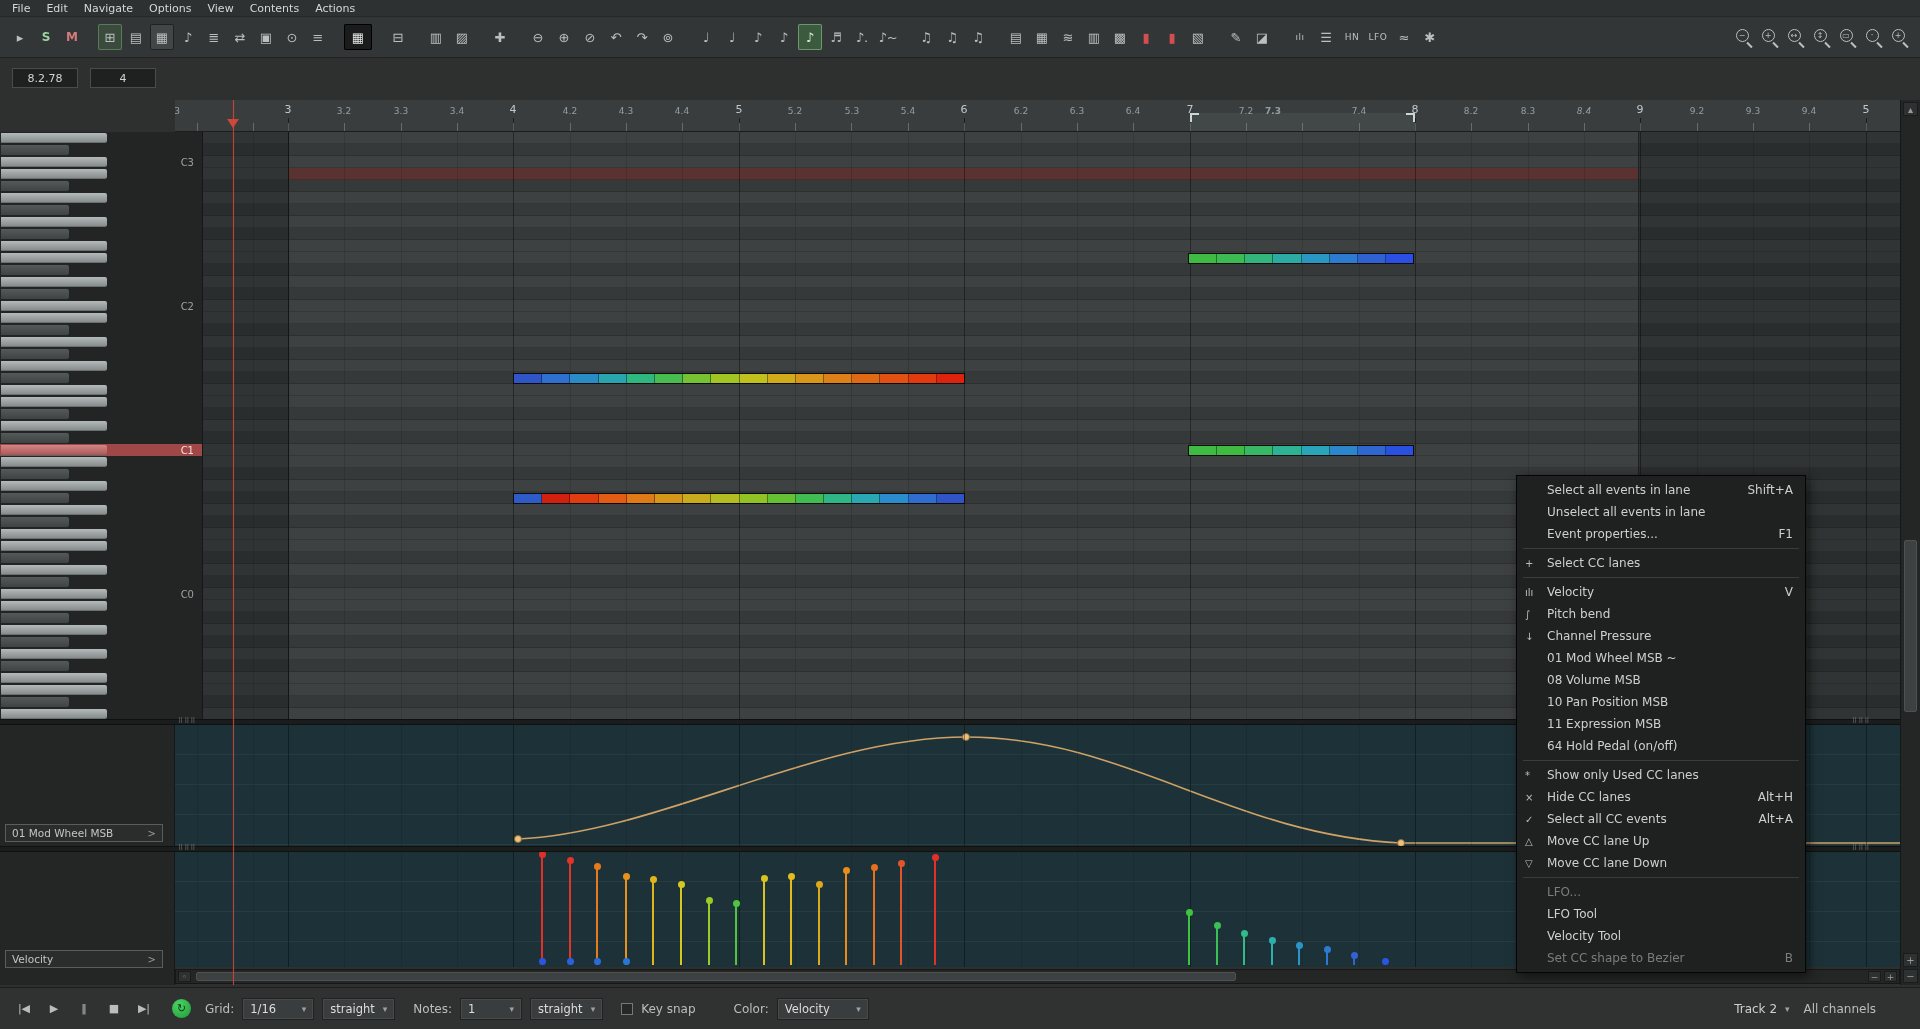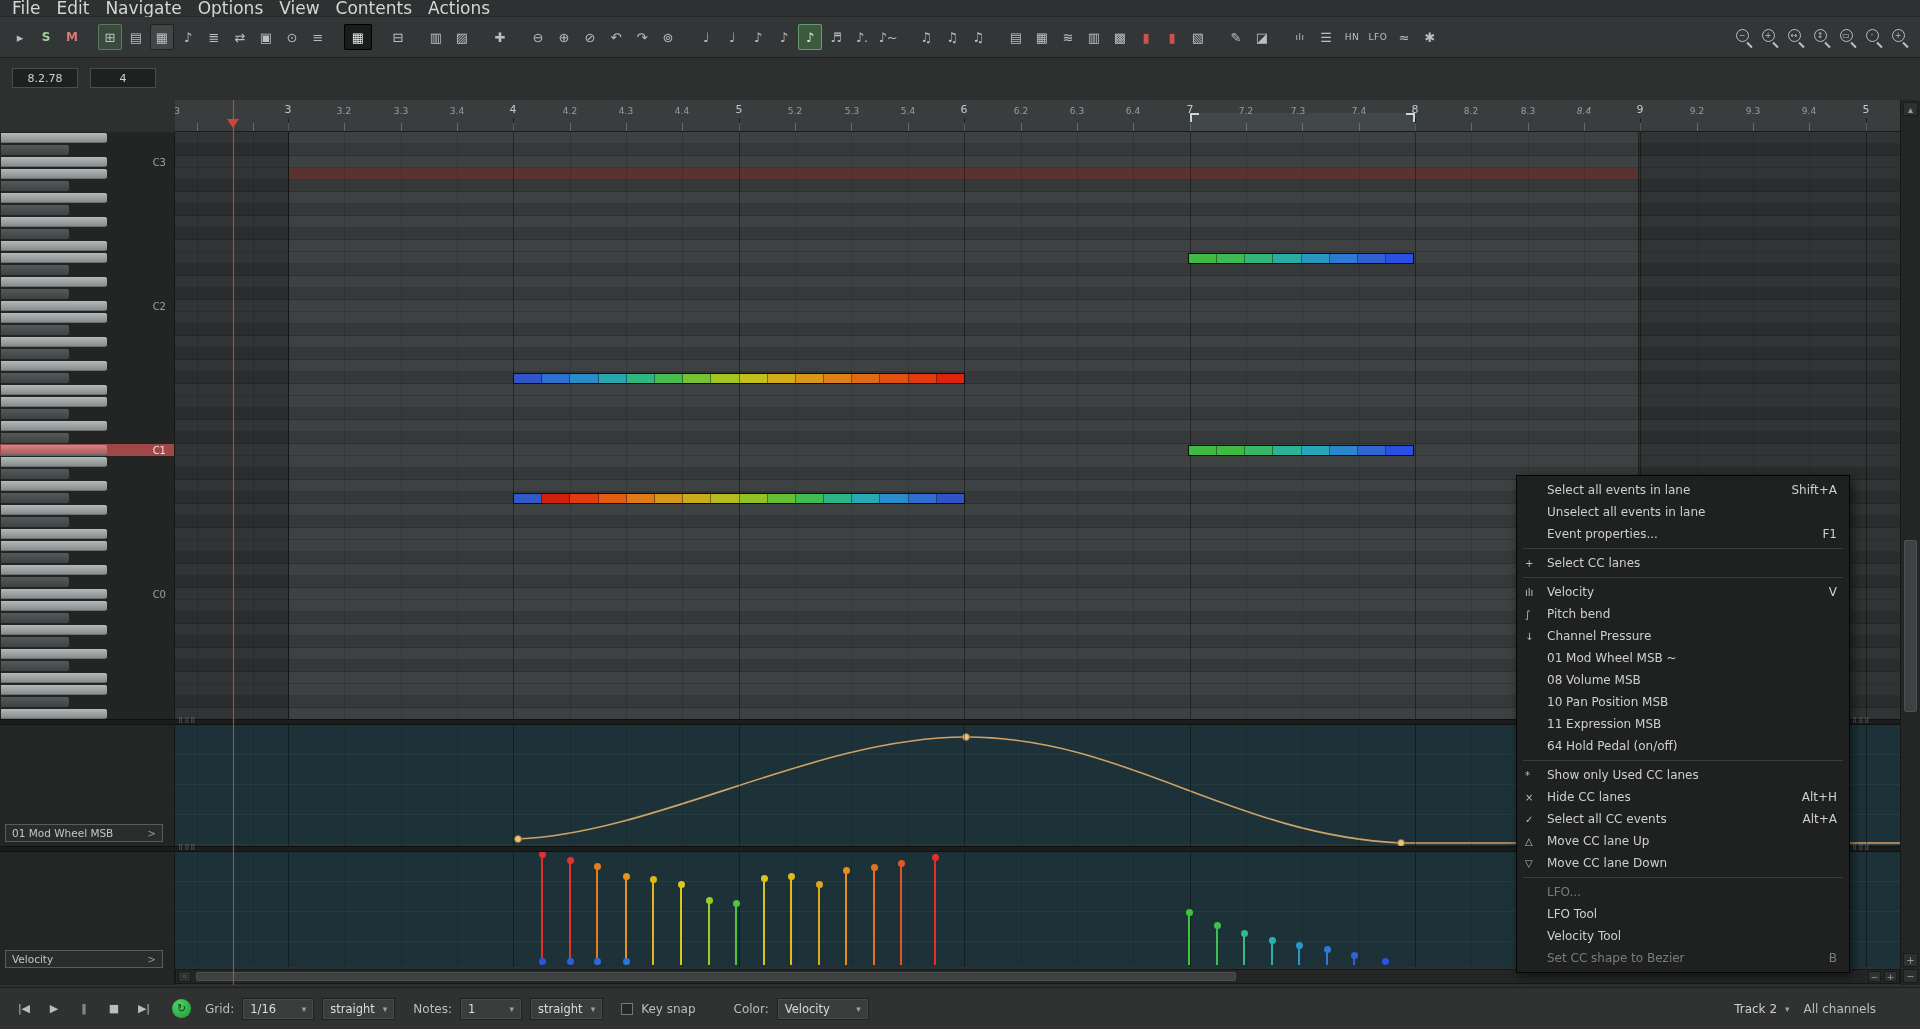--- a/index.html
+++ b/index.html
@@ -3,21 +3,21 @@
 <meta charset="utf-8">
 <style>
   *{margin:0;padding:0;box-sizing:border-box}
   html,body{width:1920px;height:1029px;overflow:hidden;background:#2e3030;
     font-family:"DejaVu Sans",sans-serif;-webkit-font-smoothing:antialiased}
   #app{position:relative;width:1920px;height:1029px;background:#2e3030;color:#c8c8c8}
 
   
   .menubar{position:absolute;top:0;left:0;right:0;height:17px;background:#2e3131;
     border-bottom:1px solid #262828;display:flex;align-items:center;padding-left:4px;
-    font-size:17px;color:#d6d6d6;z-index:30}
+    font-size:11px;color:#d6d6d6;z-index:30}
   .menubar span{padding:1px 8px;cursor:default}
 
   
   .toolbar{position:absolute;top:17px;left:0;right:0;height:41px;background:#333636;
     border-bottom:1px solid #1f2121;display:flex;align-items:center;padding:0 8px;gap:2px;z-index:30}
   .tb{min-width:24px;height:26px;display:flex;align-items:center;justify-content:center;
     color:#b9c0c0;font-size:13px;border-radius:2px;padding:0 2px}
   .tb.solo{color:#9ed49e;font-size:12px;font-weight:bold}
   .tb.mute{color:#d47a7a;font-size:12px;font-weight:bold}
   .tb.active{background:#3a4a3c;box-shadow:inset 0 0 0 1px #5a7a5c}
@@ -50,21 +50,21 @@
     background-position:113px 0}
   .rsel{position:absolute;top:13px;bottom:0;background:rgba(210,230,240,.06)}
   .rsel .br{position:absolute;top:0;width:9px;height:9px}
   .rsel .brl{left:0;border-left:2px solid #ccd6d9;border-top:2px solid #ccd6d9}
   .rsel .brr{right:0;border-right:2px solid #ccd6d9;border-top:2px solid #ccd6d9}
   .phmark{position:absolute;width:0;height:0;border-left:6px solid transparent;
     border-right:6px solid transparent;border-top:9px solid #cc4838;top:19px;z-index:6}
 
   
   .topleft{position:absolute;left:0;top:58px;width:175px;height:74px;background:#2e3030;z-index:4}
-  .keyboard{position:absolute;left:0;top:132px;width:175px;height:587px;background:#232525;
+  .keyboard{position:absolute;left:0;top:132px;width:203px;height:587px;background:#232525;
     border-right:1px solid #161818;overflow:hidden;z-index:4}
   .krow{position:relative;height:12px}
   .kbar{position:absolute;left:1px;top:1px;height:10px;border-radius:0 2px 2px 0}
   .kbar.wk{width:106px;background:linear-gradient(180deg,#b4b9b9,#878c8c);border-bottom:1px solid #6a6f6f}
   .kbar.bk{width:68px;background:linear-gradient(180deg,#54595a,#3e4344)}
   .krow.redk{background:#a04848}
   .krow.redk .kbar{background:linear-gradient(180deg,#d28585,#b05c5c)}
   .klabel{position:absolute;right:8px;top:1px;font-size:10px;color:#9aa0a0}
   .krow.redk .klabel{color:#f2e0e0}
 
@@ -116,21 +116,21 @@
   .sbbtn{position:absolute;top:1px;width:13px;height:11px;display:flex;align-items:center;
     justify-content:center;font-size:9px;color:#9a9a9a;background:#2e3131;border:1px solid #1a1c1c}
   .vsb{position:absolute;left:1900px;top:100px;width:20px;height:885px;background:#242626;
     border-left:1px solid #161818;z-index:8}
   .vsb .thumb{position:absolute;left:3px;top:440px;width:13px;height:172px;background:#3e4141;
     border:1px solid #4e5151;border-radius:2px}
   .vsbbtn{position:absolute;left:2px;width:15px;height:14px;display:flex;align-items:center;
     justify-content:center;font-size:10px;color:#9a9a9a;background:#2e3131;border:1px solid #1a1c1c}
 
   
-  .ctxmenu{position:absolute;left:1516px;top:475px;width:334px;background:#1f2121;
+  .ctxmenu{position:absolute;left:1516px;top:475px;width:290px;background:#1f2121;
     border:1px solid #050505;box-shadow:3px 3px 10px rgba(0,0,0,.55);padding:3px 0;z-index:50}
   .mi{display:flex;align-items:center;height:22px;padding:0 12px 0 8px;font-size:12px;color:#cfcfcf;cursor:default}
   .mi .ic{width:22px;font-size:10px;color:#bdbdbd}
   .mi .lb{flex:1;white-space:nowrap}
   .mi .sc{margin-left:16px;color:#cfcfcf}
   .mi.dis{color:#7c7c7c}.mi.dis .sc{color:#7c7c7c}
   .msep{height:1px;background:#3a3c3c;margin:3px 6px}
 
   
   .bottombar{position:absolute;left:0;top:987px;width:1920px;height:42px;background:#303232;
@@ -287,21 +287,21 @@
         <span class="rmin" style="left: 395px;">4.2</span>
         <span class="rmin" style="left: 451px;">4.3</span>
         <span class="rmin" style="left: 507px;">4.4</span>
         <span class="rmin" style="left: 620px;">5.2</span>
         <span class="rmin" style="left: 677px;">5.3</span>
         <span class="rmin" style="left: 733px;">5.4</span>
         <span class="rmin" style="left: 846px;">6.2</span>
         <span class="rmin" style="left: 902px;">6.3</span>
         <span class="rmin" style="left: 958px; text-align: center;">6.4</span>
         <span class="rmin" style="left: 1071px;">7.2</span>
-        <span class="rmin" style="left: 1123px;">7.3</span>
+        <span class="rmin" style="left: 1098px; font-weight: bold;">7.3</span>
         <span class="rmin" style="left: 1184px;">7.4</span>
         <span class="rmin" style="left: 1296px;">8.2</span>
         <span class="rmin" style="left: 1353px;">8.3</span>
         <span class="rmin" style="left: 1409px; font-style: italic;">8.4</span>
         <span class="rmin" style="left: 1522px;">9.2</span>
         <span class="rmin" style="left: 1578px;">9.3</span>
         <span class="rmin" style="left: 1634px;">9.4</span>
       </div>
   </div>
 

